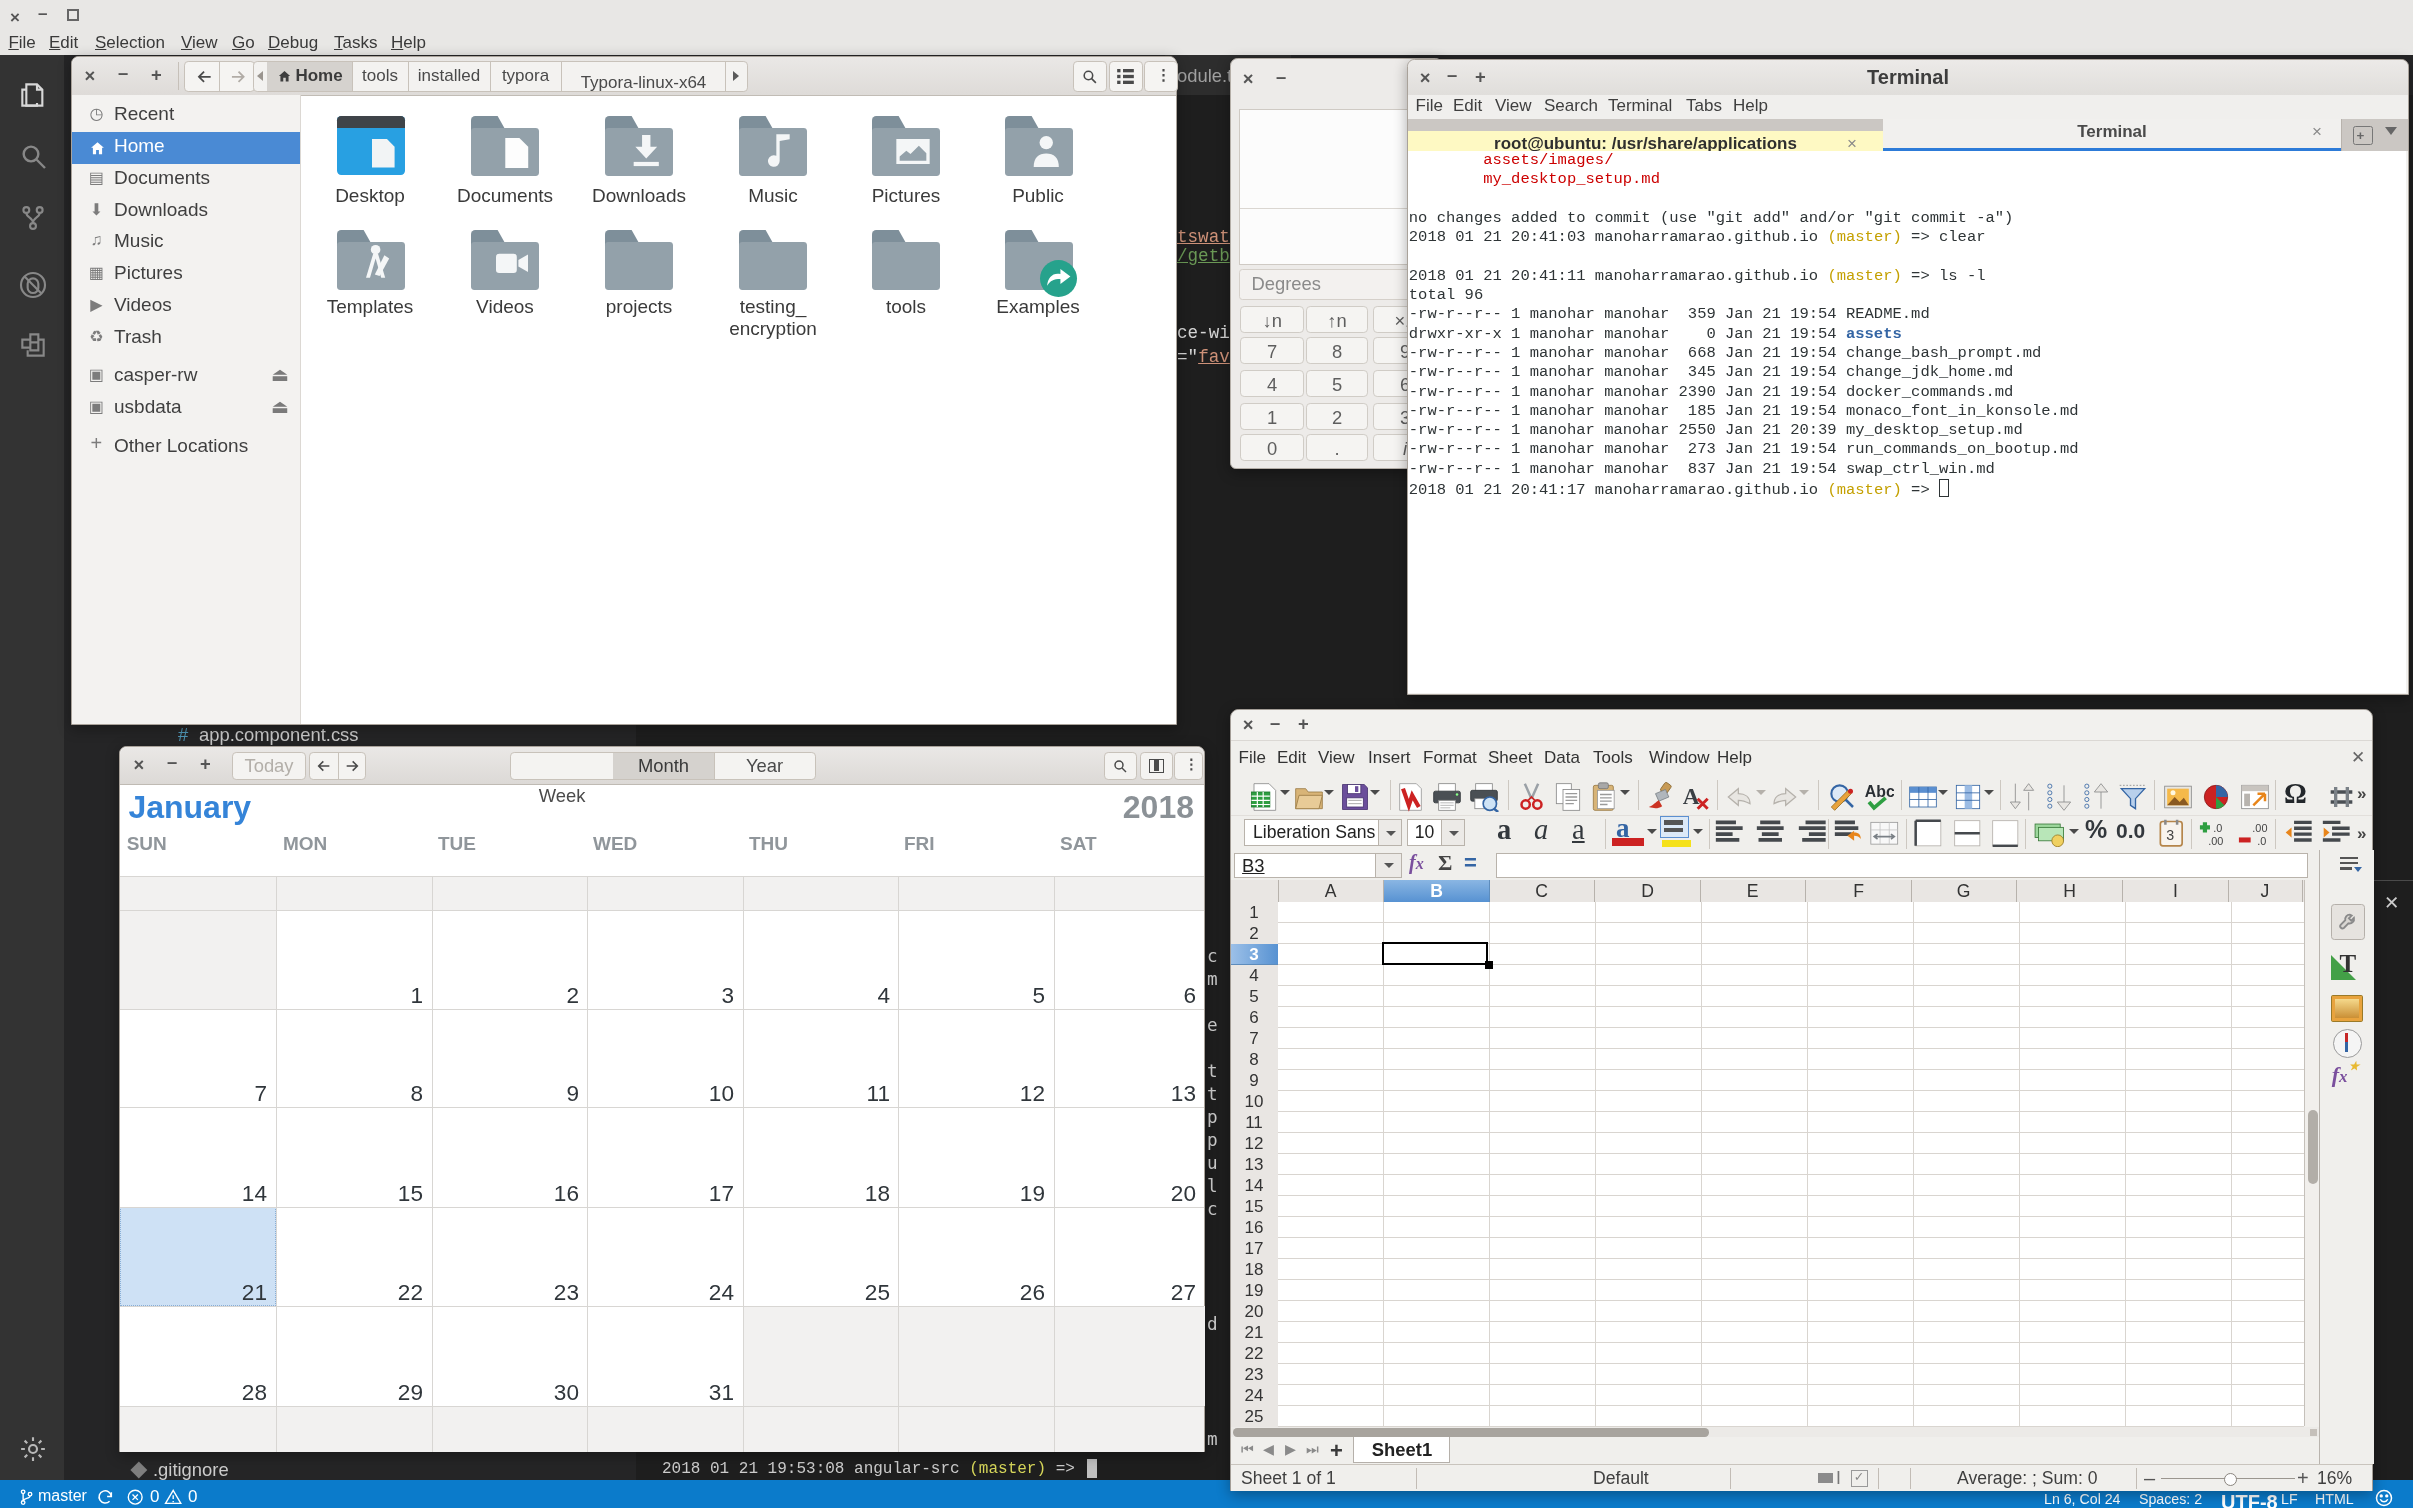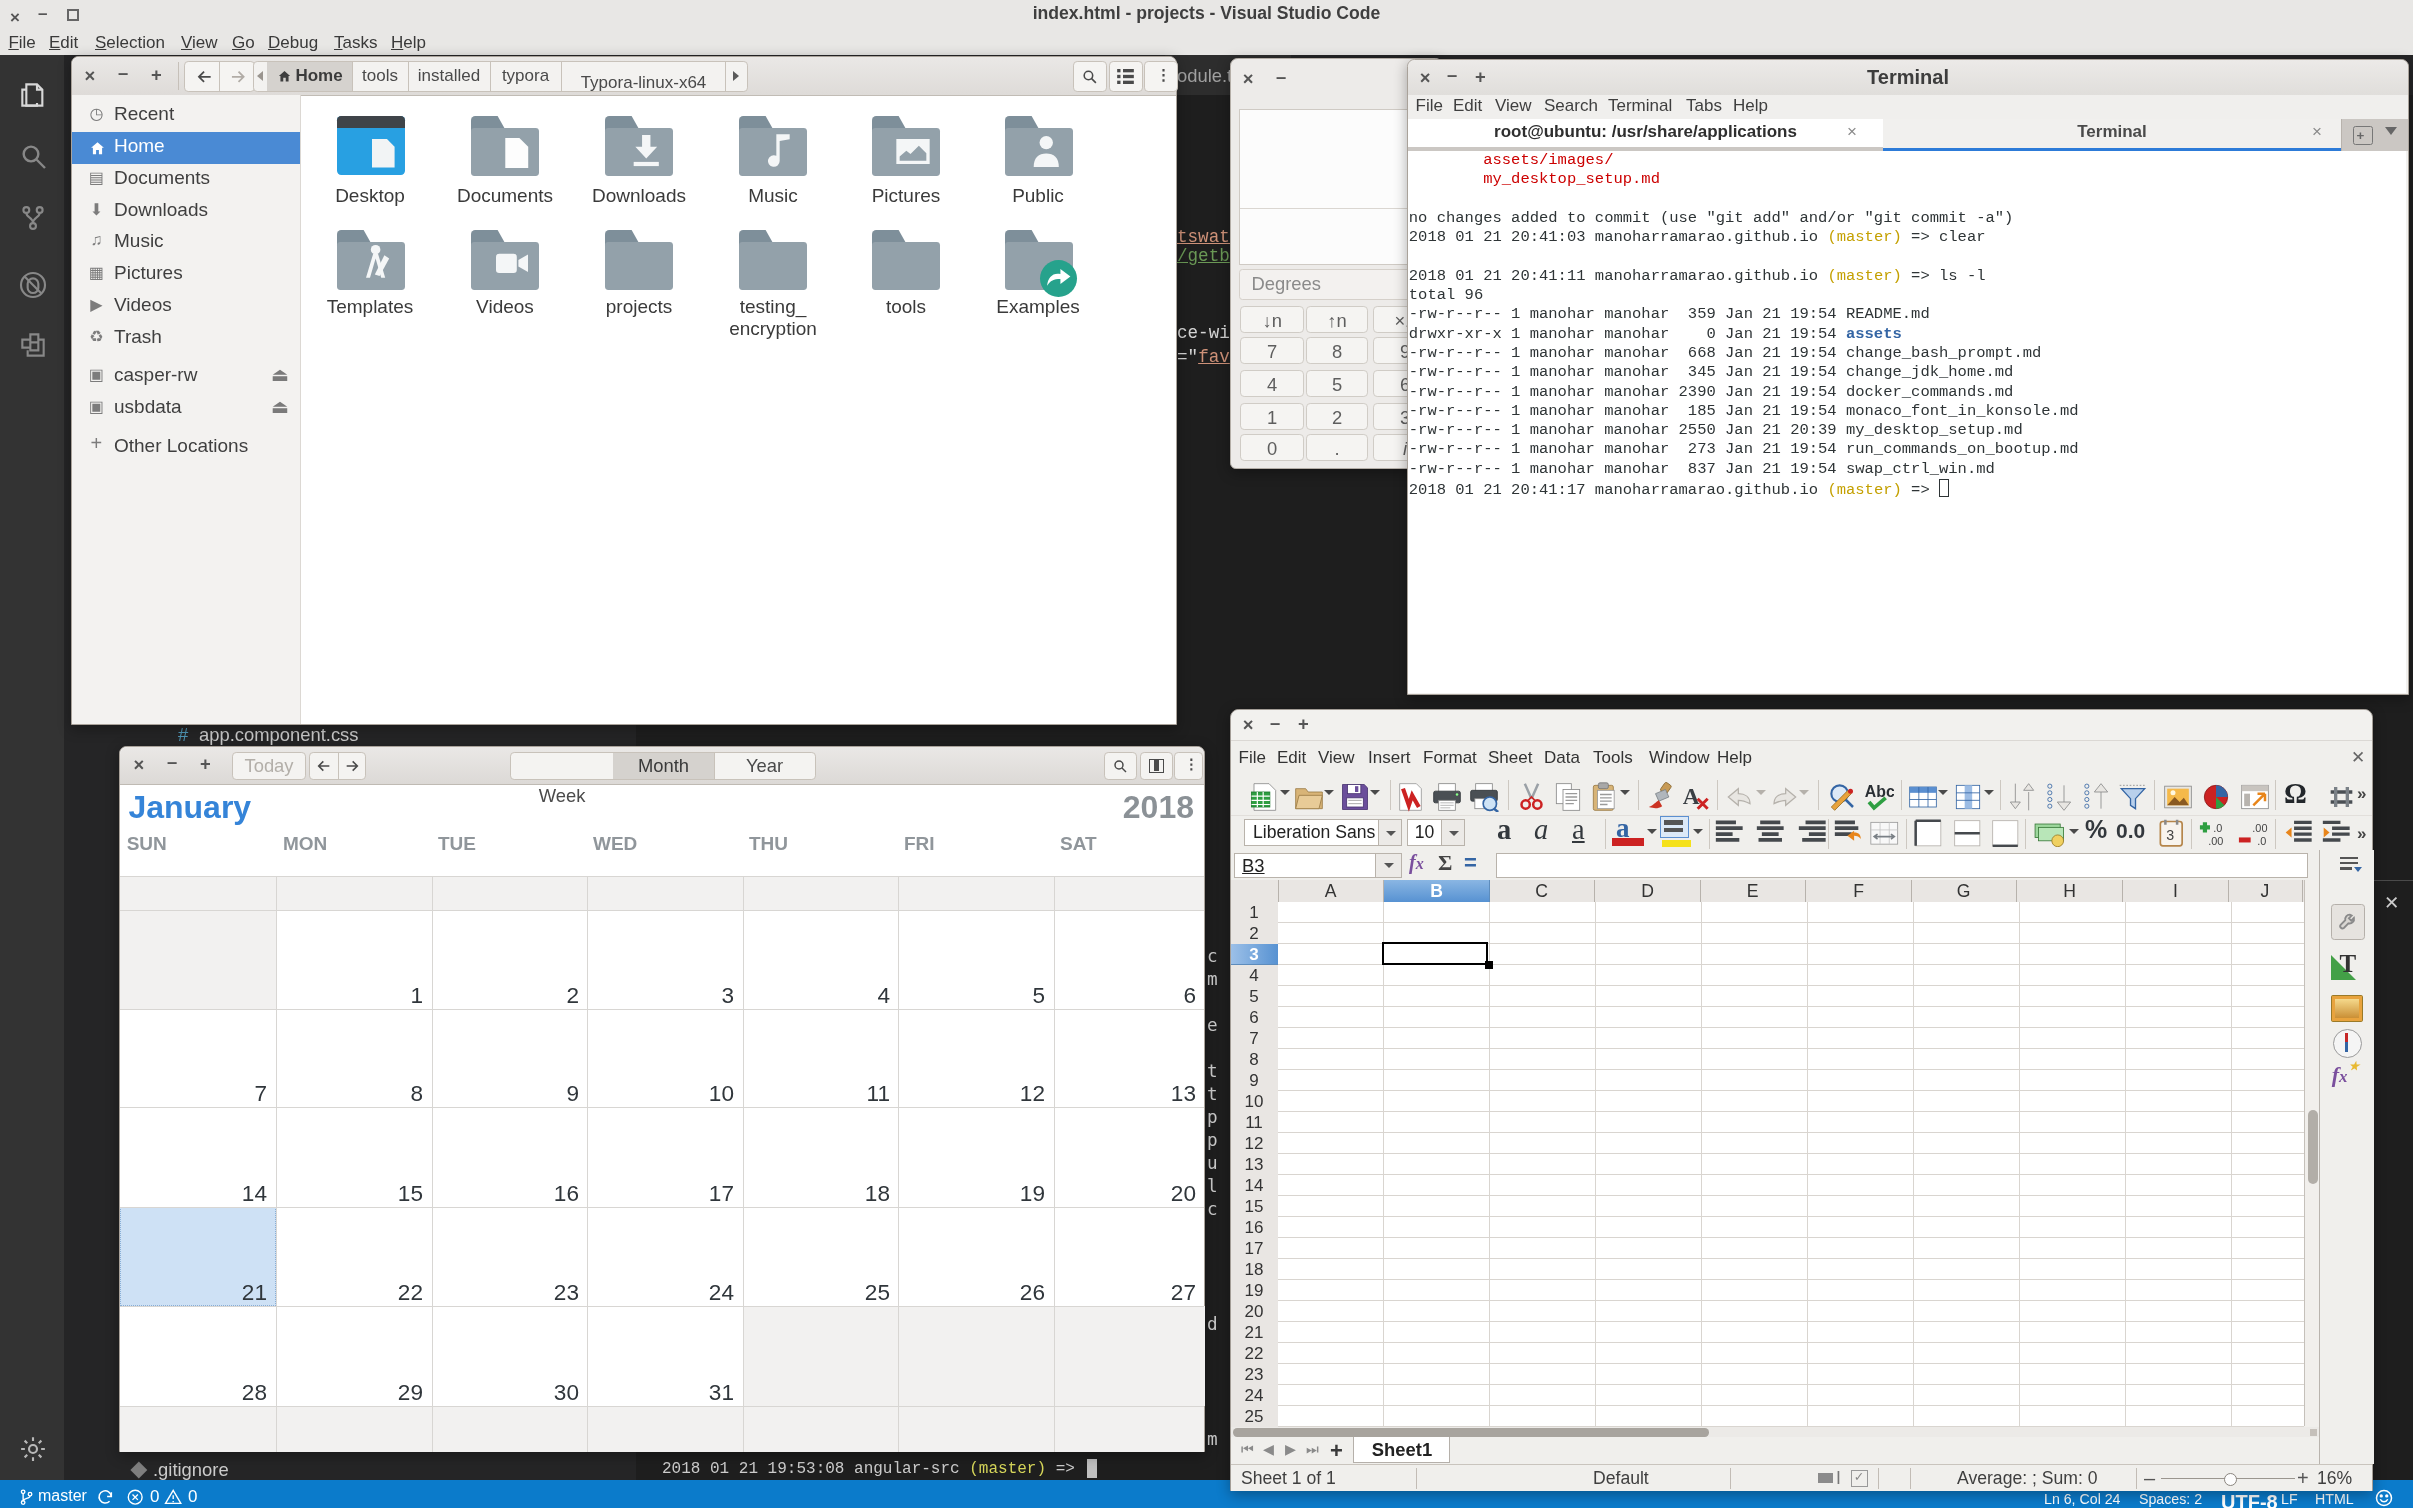--- a/index.html
+++ b/index.html
@@ -21,21 +21,20 @@
   .cbtn{position:absolute;width:64px;height:27px;background:#f5f4f2;border:0.8px solid #d0ccc6;border-radius:4.2px;box-sizing:border-box;text-align:center;font:18.4px 'Liberation Sans';color:#5e5e5e;padding-top:2.5px;}
   .ib{position:absolute;top:6.7px;width:30px;height:30px;}
   .jb{position:absolute;top:2.5px;width:28.5px;height:28.5px;}
 </style></head>
 <body>
 
 <div class="abs" id="vs-title" style="left:0;top:0;width:2413px;height:28px;background:#e8e7e5;">
   <div class="abs" style="left:10px;top:7.5px;width:13.4px;height:13.4px;color:#555;font:600 17px 'Liberation Sans';">×</div>
   <div class="abs" style="left:38px;top:4.2px;width:13.4px;height:13.4px;color:#555;font:600 17px 'Liberation Sans';">–</div>
   <div class="abs" style="left:67px;top:9.2px;width:7.5px;height:7.5px;border:2.1px solid #666;"></div>
-  <div class="abs" style="left:0;top:2.5px;width:2413px;text-align:center;font:bold 17.6px 'Liberation Sans';color:#3f3f3f;">index.html - projects - Visual Studio Code</div>
 </div>
 <div class="abs" id="vs-menu" style="left:0;top:28px;width:2413px;height:28px;background:#e8e7e5;border-bottom:0.8px solid #d0cfcc;font:17px 'Liberation Sans';color:#3a3a3a;">
   <span class="abs" style="left:8.4px;top:5px;"><u>F</u>ile</span>
   <span class="abs" style="left:49px;top:5px;"><u>E</u>dit</span>
   <span class="abs" style="left:95px;top:5px;"><u>S</u>election</span>
   <span class="abs" style="left:181px;top:5px;"><u>V</u>iew</span>
   <span class="abs" style="left:232px;top:5px;"><u>G</u>o</span>
   <span class="abs" style="left:268px;top:5px;"><u>D</u>ebug</span>
   <span class="abs" style="left:334px;top:5px;"><u>T</u>asks</span>
   <span class="abs" style="left:391px;top:5px;"><u>H</u>elp</span>
@@ -194,21 +193,21 @@
     <span class="abs" style="left:7.5px;top:0.8px;">File</span>
     <span class="abs" style="left:45px;top:0.8px;">Edit</span>
     <span class="abs" style="left:87px;top:0.8px;">View</span>
     <span class="abs" style="left:136px;top:0.8px;">Search</span>
     <span class="abs" style="left:200px;top:0.8px;">Terminal</span>
     <span class="abs" style="left:278px;top:0.8px;">Tabs</span>
     <span class="abs" style="left:325px;top:0.8px;">Help</span>
   </div>
 
   <div class="abs" style="left:0;top:59px;width:100%;height:32px;background:#cbc7c3;">
-    <div class="abs" style="left:0;top:0;width:475px;height:28px;background:#ffffff;border-right:0.8px solid #b8b3ad;">
+    <div class="abs" style="left:0;top:12px;width:475px;height:28px;background:#fef9c3;border-right:0.8px solid #b8b3ad;">
       <div class="abs" style="left:0;top:3.4px;width:100%;text-align:center;font:bold 17px 'Liberation Sans';color:#2f2f2f;">root@ubuntu: /usr/share/applications</div>
       <div class="abs" style="left:439px;top:3.4px;font:17px 'Liberation Sans';color:#8a8a8a;">×</div>
     </div>
     <div class="abs" style="left:475px;top:0;width:458px;height:32px;background:#f1f0ee;border-right:0.8px solid #b8b3ad;">
       <div class="abs" style="left:0;top:3.4px;width:100%;text-align:center;font:bold 17px 'Liberation Sans';color:#4a4a4a;">Terminal</div>
       <div class="abs" style="left:429px;top:3.4px;font:17px 'Liberation Sans';color:#8a8a8a;">×</div>
       <div class="abs" style="left:0;top:28.5px;width:458px;height:3.4px;background:#2d7bd8;"></div>
     </div>
     <div class="abs" style="left:945px;top:6.7px;width:18.4px;height:17px;border:1.7px solid #777;border-radius:2.5px;">
         <div class="abs" style="left:2.5px;top:1.7px;font:600 13.4px 'Liberation Sans';color:#666;">+</div>

